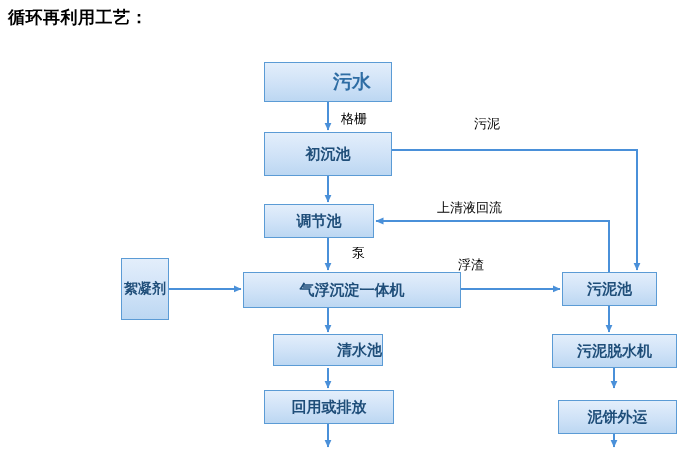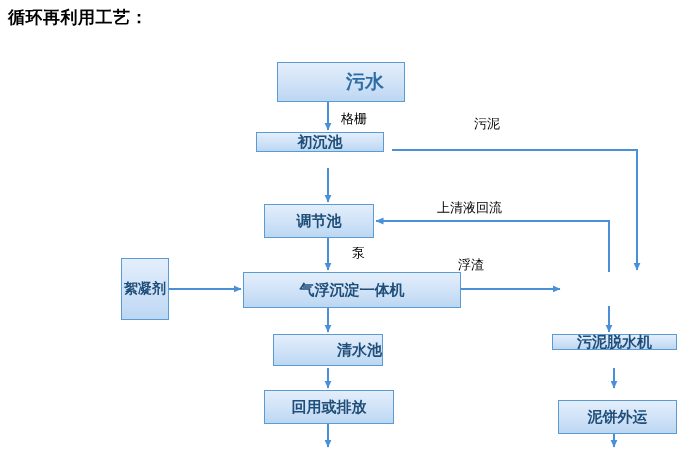--- a/index.html
+++ b/index.html
@@ -107,25 +107,25 @@
       <path d="M614,368 L614,388"></path>
 
       <path d="M614,424 L614,447"></path>
 
       <path d="M392,150 L637,150 L637,270"></path>
 
       <path d="M609,272 L609,221 L376,221"></path>
     </g>
   </svg>
 
-  <div class="node n-big" style="left:277px; top:62px; width:128px; height:40px;padding-left:48px;">
+  <div class="node n-big" style="left:264px; top:62px; width:128px; height:40px;padding-left:48px;">
     <span>污水</span>
   </div>
 
-  <div class="node n-mid" style="left:256px; top:132px; width:128px; height:20px;">
+  <div class="node n-mid" style="left:264px; top:132px; width:128px; height:44px;">
     <span>初沉池</span>
   </div>
 
   <div class="node n-mid" style="left:264px; top:204px; width:110px; height:34px;">
     <span>调节池</span>
   </div>
 
   <div class="node n-stack" style="left:121px; top:258px; width:48px; height:62px;">
     <span>絮凝剂</span>
   </div>
@@ -135,22 +135,25 @@
   </div>
 
   <div class="node n-mid" style="left:273px; top:334px; width:110px; height:32px;justify-content:flex-end;">
     <span>清水池</span>
   </div>
 
   <div class="node n-mid" style="left:264px; top:390px; width:130px; height:34px;">
     <span>回用或排放</span>
   </div>
 
+  <div class="node n-mid" style="left:562px; top:272px; width:95px; height:34px;">
+    <span>污泥池</span>
+  </div>
 
-  <div class="node n-mid" style="left:552px; top:334px; width:125px; height:16px;">
+  <div class="node n-mid" style="left:552px; top:334px; width:125px; height:34px;">
     <span>污泥脱水机</span>
   </div>
 
   <div class="node n-mid" style="left:558px; top:400px; width:119px; height:34px;">
     <span>泥饼外运</span>
   </div>
 
   <div class="edge-label" style="left:341px; top:110px;">格栅</div>
   <div class="edge-label" style="left:474px; top:115px;">污泥</div>
   <div class="edge-label" style="left:437px; top:199px;">上清液回流</div>

